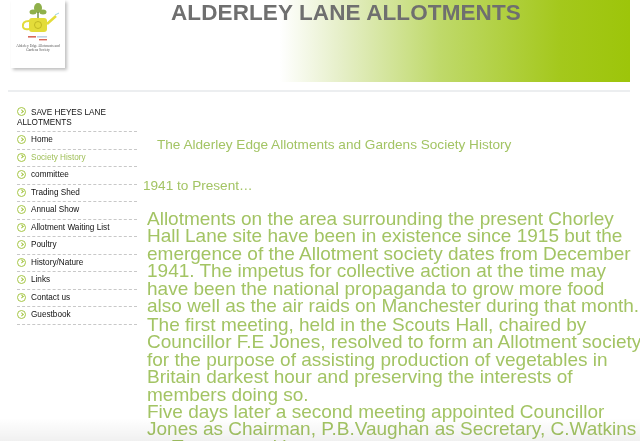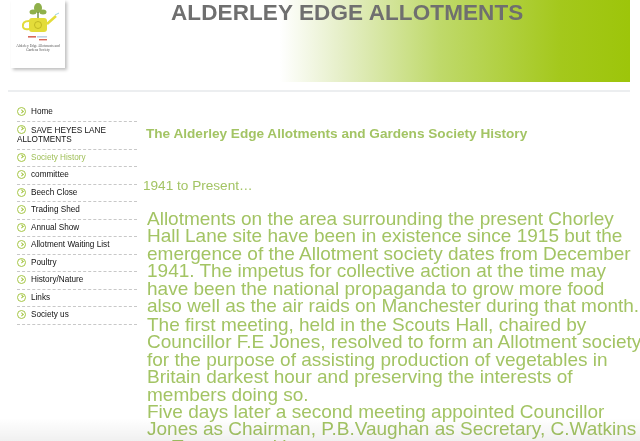--- a/index.html
+++ b/index.html
@@ -55,21 +55,21 @@
     border-right: 1.3px solid #a5c644; border-top: 1.3px solid #a5c644;
     transform: rotate(45deg);
   }
   .nav-item.wrap { display: block; }
   .nav-item.wrap .nav-icon { display: inline-block; vertical-align: -1px; }
   .main {
     position: absolute; left: 143px; top: 120px; width: 490px;
     color: #a3c464;
   }
   .page-heading {
-    font-size: 13.6px; line-height: 16px; margin: 3px; font-weight: bold;
+    font-size: 13.6px; line-height: 16px; margin: 14px; font-weight: normal;
     position: absolute; top: 3px; left: 0; white-space: nowrap;
   }
   .subheading {
     position: absolute; top: 58px; left: 0; font-size: 13.6px; line-height: 16px; margin: 0;
   }
   .para {
     position: absolute; left: 4px; width: 495px;
     font-size: 19px; line-height: 17.4px; margin: 0;
   }
   .p1 { top: 90px; }
@@ -78,21 +78,21 @@
   .bottom-shadow {
     position: absolute; left: 0; top: 418px; width: 640px; height: 23px;
     background: linear-gradient(to bottom, rgba(0,0,0,0) 0%, rgba(0,0,0,0.06) 100%);
     pointer-events: none;
   }
 </style>
 </head>
 <body>
 
 <div class="header-band"></div>
-<div class="site-title">ALDERLEY EDGE ALLOTMENTS</div>
+<div class="site-title">ALDERLEY LANE ALLOTMENTS</div>
 
 <div class="logo">
   <svg width="54" height="46" viewBox="0 0 54 46">
     <ellipse cx="27" cy="8" rx="4" ry="5" fill="#8fb04a"></ellipse>
     <ellipse cx="22" cy="12" rx="3.5" ry="2.5" fill="#8fb04a"></ellipse>
     <ellipse cx="32" cy="12" rx="3.5" ry="2.5" fill="#8fb04a"></ellipse>
     <rect x="26.3" y="12" width="1.4" height="6" fill="#6d8a3a"></rect>
     <rect x="18" y="18" width="18" height="14" rx="3" fill="#e3dc3a"></rect>
     <path d="M18 21 Q11 21 12 27 Q13 30 18 29" fill="none" stroke="#e3dc3a" stroke-width="2"></path>
     <path d="M36 24 L45 16" stroke="#e3dc3a" stroke-width="2.4"></path>
@@ -101,36 +101,32 @@
     <rect x="17" y="36" width="8" height="1.6" fill="#d9685a"></rect>
     <rect x="26" y="36" width="10" height="1.6" fill="#bfd3e6"></rect>
     <rect x="28" y="39" width="8" height="1.4" fill="#d9685a"></rect>
   </svg>
   <div class="logo-text">Alderley Edge Allotments and Gardens Society</div>
 </div>
 
 <div class="header-rule"></div>
 
 <ul class="nav">
+  <li class="nav-item wrap"><span class="nav-icon"></span><span>SAVE HEYES LANE ALLOTMENTS</span></li>
   <li class="nav-item">
       <span class="nav-icon"></span>
       <span>Home</span>
     </li>
-  <li class="nav-item wrap"><span class="nav-icon"></span><span>SAVE HEYES LANE ALLOTMENTS</span></li>
   <li class="nav-item active">
       <span class="nav-icon"></span>
       <span>Society History</span>
     </li>
   <li class="nav-item">
       <span class="nav-icon"></span>
       <span>committee</span>
-    </li>
-  <li class="nav-item">
-      <span class="nav-icon"></span>
-      <span>Beech Close</span>
     </li>
   <li class="nav-item">
       <span class="nav-icon"></span>
       <span>Trading Shed</span>
     </li>
   <li class="nav-item">
       <span class="nav-icon"></span>
       <span>Annual Show</span>
     </li>
   <li class="nav-item">
@@ -144,21 +140,25 @@
   <li class="nav-item">
       <span class="nav-icon"></span>
       <span>History/Nature</span>
     </li>
   <li class="nav-item">
       <span class="nav-icon"></span>
       <span>Links</span>
     </li>
   <li class="nav-item">
       <span class="nav-icon"></span>
-      <span>Society us</span>
+      <span>Contact us</span>
+    </li>
+  <li class="nav-item">
+      <span class="nav-icon"></span>
+      <span>Guestbook</span>
     </li>
 </ul>
 
 <div class="main">
   <h1 class="page-heading">The Alderley Edge Allotments and Gardens Society History</h1>
   <p class="subheading">1941 to Present…</p>
   <p class="para p1">Allotments on the area surrounding the present Chorley Hall Lane site have been in existence since 1915 but the emergence of the Allotment society dates from December 1941. The impetus for collective action at the time may have been the national propaganda to grow more food also well as the air raids on Manchester during that month.</p>
   <p class="para p2">The first meeting, held in the Scouts Hall, chaired by Councillor F.E Jones, resolved to form an Allotment society for the purpose of assisting production of vegetables in Britain darkest hour and preserving the interests of members doing so.</p>
   <p class="para p3">Five days later a second meeting appointed Councillor Jones as Chairman, P.B.Vaughan as Secretary, C.Watkins as Treasurer with a</p>
 </div>

